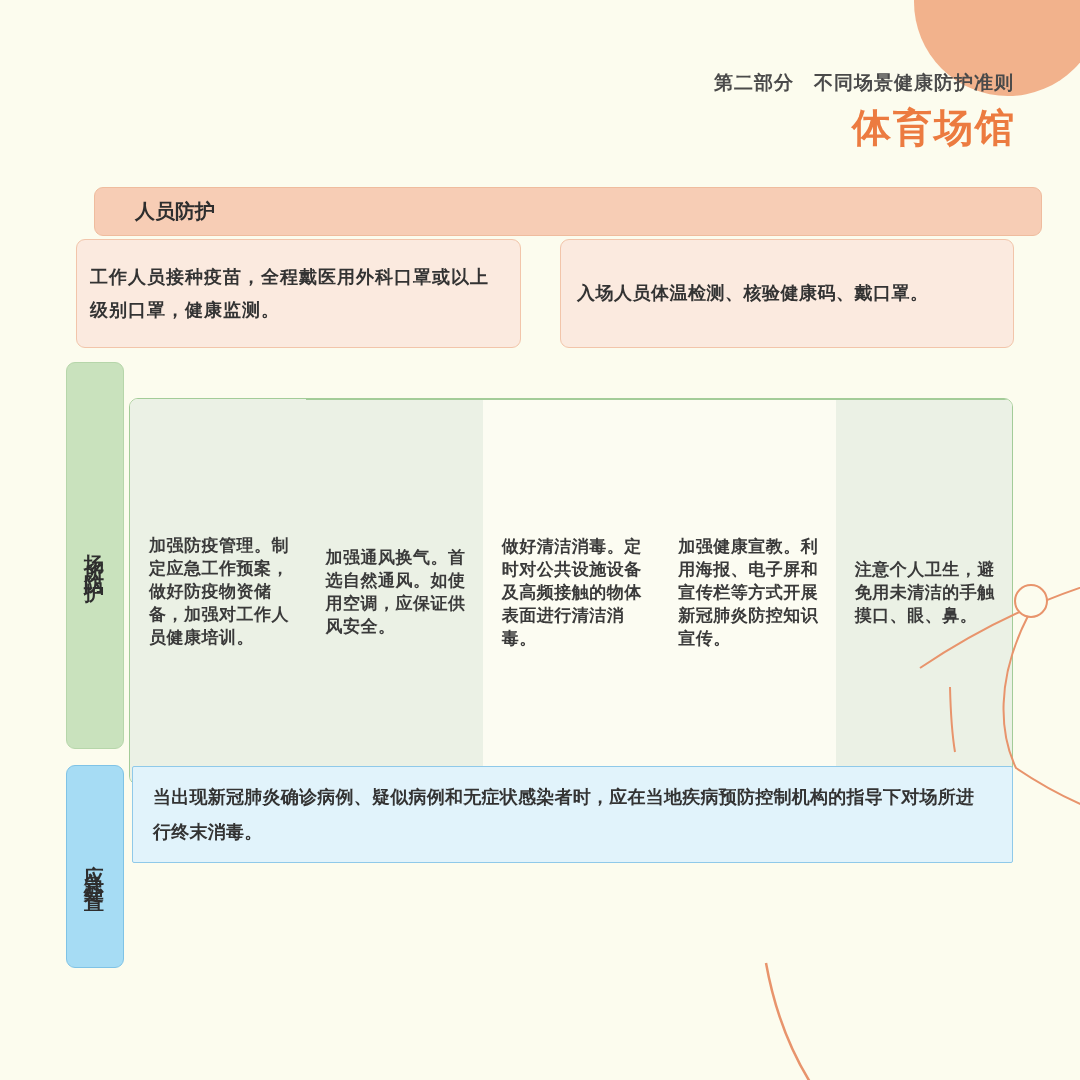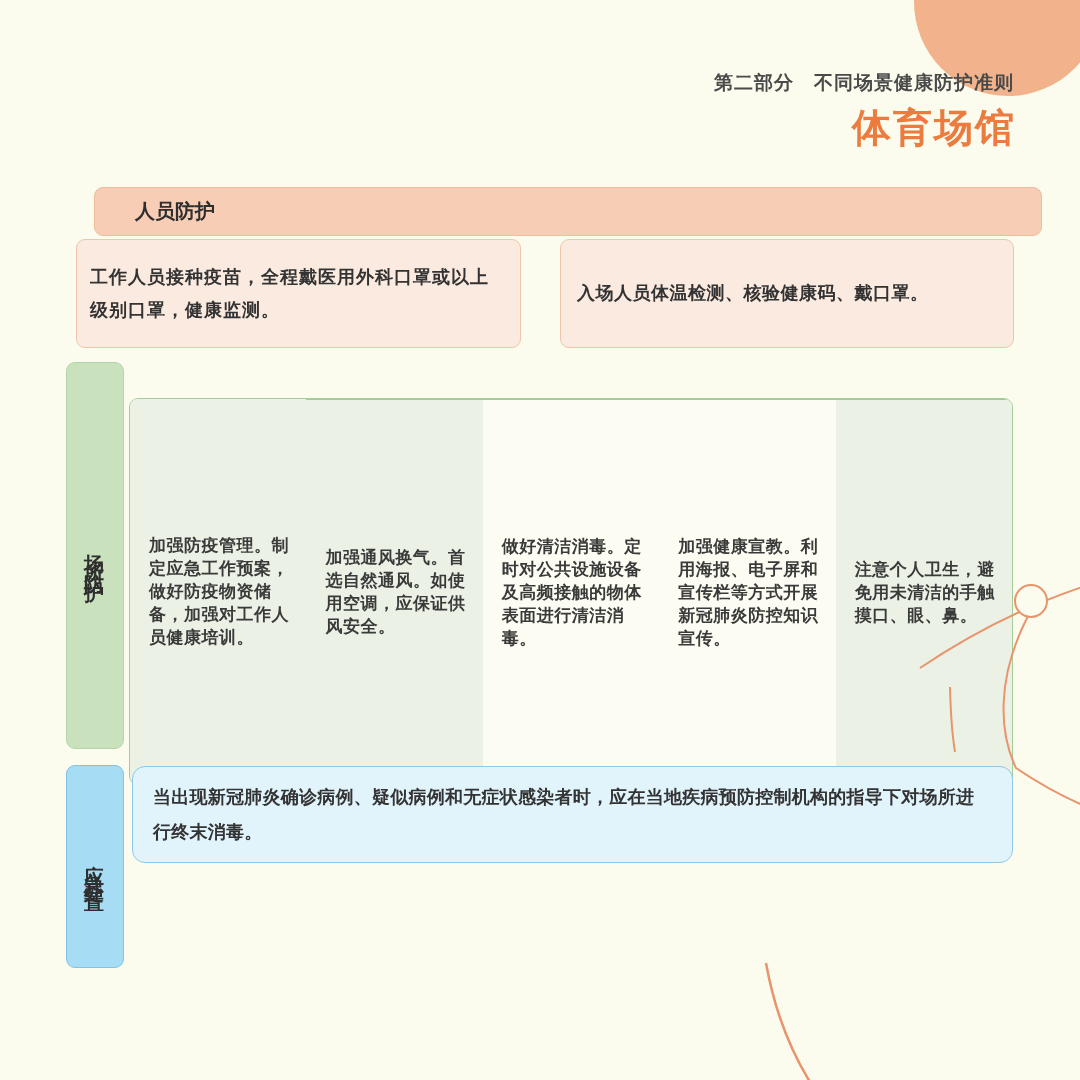--- a/index.html
+++ b/index.html
@@ -105,21 +105,21 @@
     letter-spacing:0.5px;
   }
   .venue-row:first-child{border-top:none;}
   .venue-row.tint{background:var(--green-row-tint);}
   .venue-row.plain{background:var(--green-row-plain);}
 
   .blue-box{
     position:absolute;left:132px;width:881px;box-sizing:border-box;
     background:var(--blue-box-bg);
     border:1.5px solid var(--blue-box-border);
-    border-radius:13px;
+    border-radius:2px;
     display:flex;align-items:center;
     padding:0 20px;
     font-size:18px;font-weight:600;line-height:1.9;letter-spacing:0.25px;
     color:#333;
   }
   .blue-box.b1{top:766px;height:97px;}
   .blue-box.b2{top:876px;height:86px;}
 </style>
 </head>
 <body>

